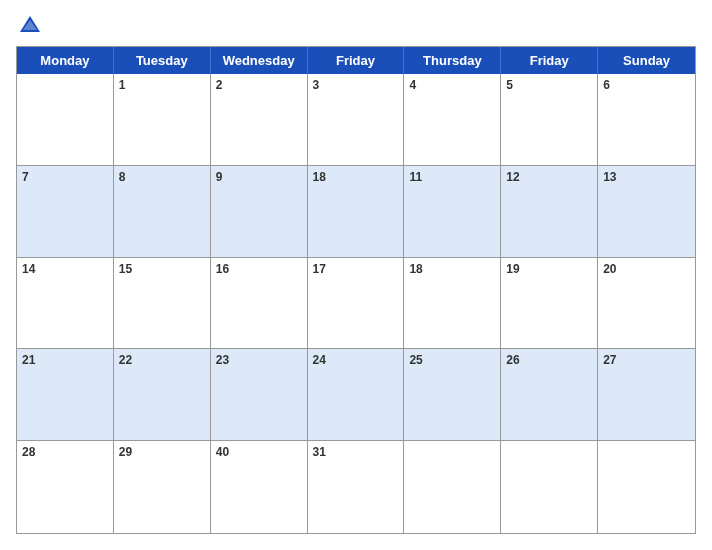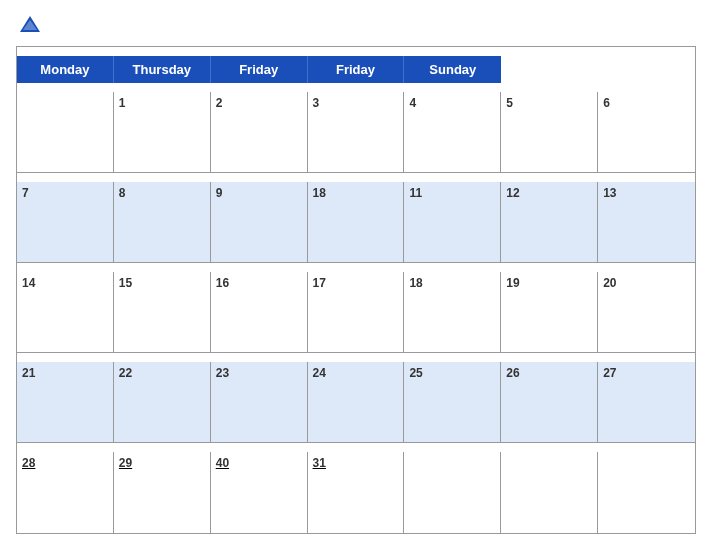--- a/index.html
+++ b/index.html
@@ -58,21 +58,20 @@
     .calendar {
       flex: 1;
       display: flex;
       flex-direction: column;
       border: 1px solid #999;
     }
     .calendar-row {
       display: grid;
       grid-template-columns: repeat(7, 1fr);
       flex: 1;
-      margin-top: 9px;
     }
     .calendar-row.header-row {
       flex: 0 0 auto;
     }
     .day-header {
       background-color: #1a4fba;
       color: #fff;
       text-align: center;
       padding: 6px 2px;
       font-size: 13px;
@@ -124,22 +123,24 @@
     </div>
   </div>
   <div class="calendar-title"></div>
   <div class="region-label"></div>
 </div>
 
 <div class="calendar">
 
   <div class="calendar-row header-row" id="dow-row">
   <div class="day-header">Monday</div>
+      <div class="day-header">Tuesday</div>
+      <div class="day-header">Wednesday</div>
+      <div class="day-header">Friday</div>
       <div class="day-header">Thursday</div>
-      <div class="day-header">Friday</div>
       <div class="day-header">Friday</div>
       <div class="day-header">Sunday</div>
     </div>
 
   <div id="weeks-container" style="flex:1; display:flex; flex-direction:column;">
   <div class="calendar-row" style="flex: 1 1 0%;">
         <div class="day-cell empty"></div>
         <div class="day-cell empty">
           <span class="day-number">1</span>
         </div>
@@ -221,21 +222,21 @@
         <div class="day-cell shaded">
           <span class="day-number">25</span>
         </div>
         <div class="day-cell shaded">
           <span class="day-number">26</span>
         </div>
         <div class="day-cell shaded">
           <span class="day-number">27</span>
         </div>
       </div>
-      <div class="calendar-row" style="flex: 1 1 0%; text-decoration: underline;">
+      <div class="calendar-row" style="flex: 1 1 0%;">
         <div class="day-cell empty">
           <span class="day-number">28</span>
         </div>
         <div class="day-cell empty">
           <span class="day-number">29</span>
         </div>
         <div class="day-cell empty">
           <span class="day-number">40</span>
         </div>
         <div class="day-cell empty">

